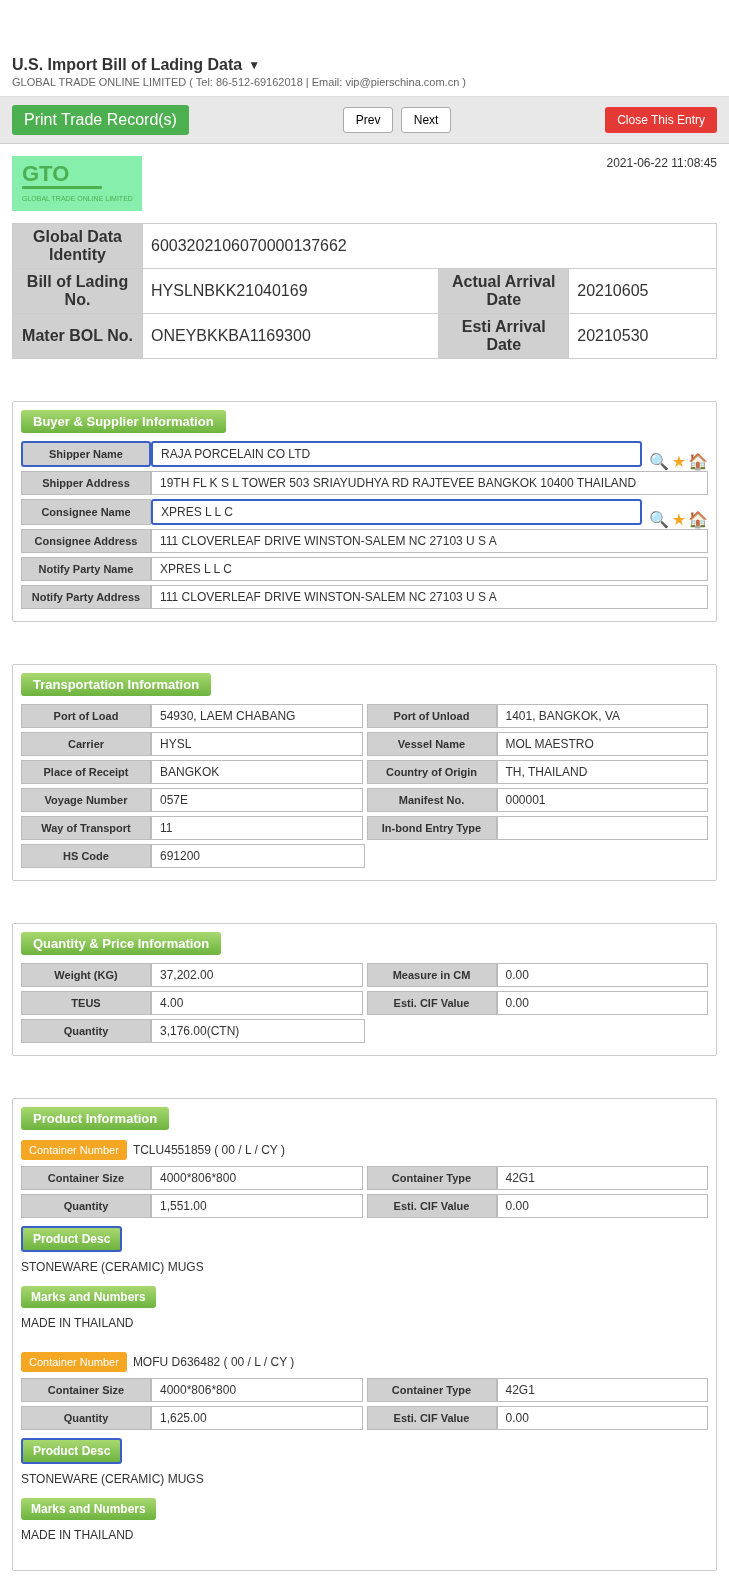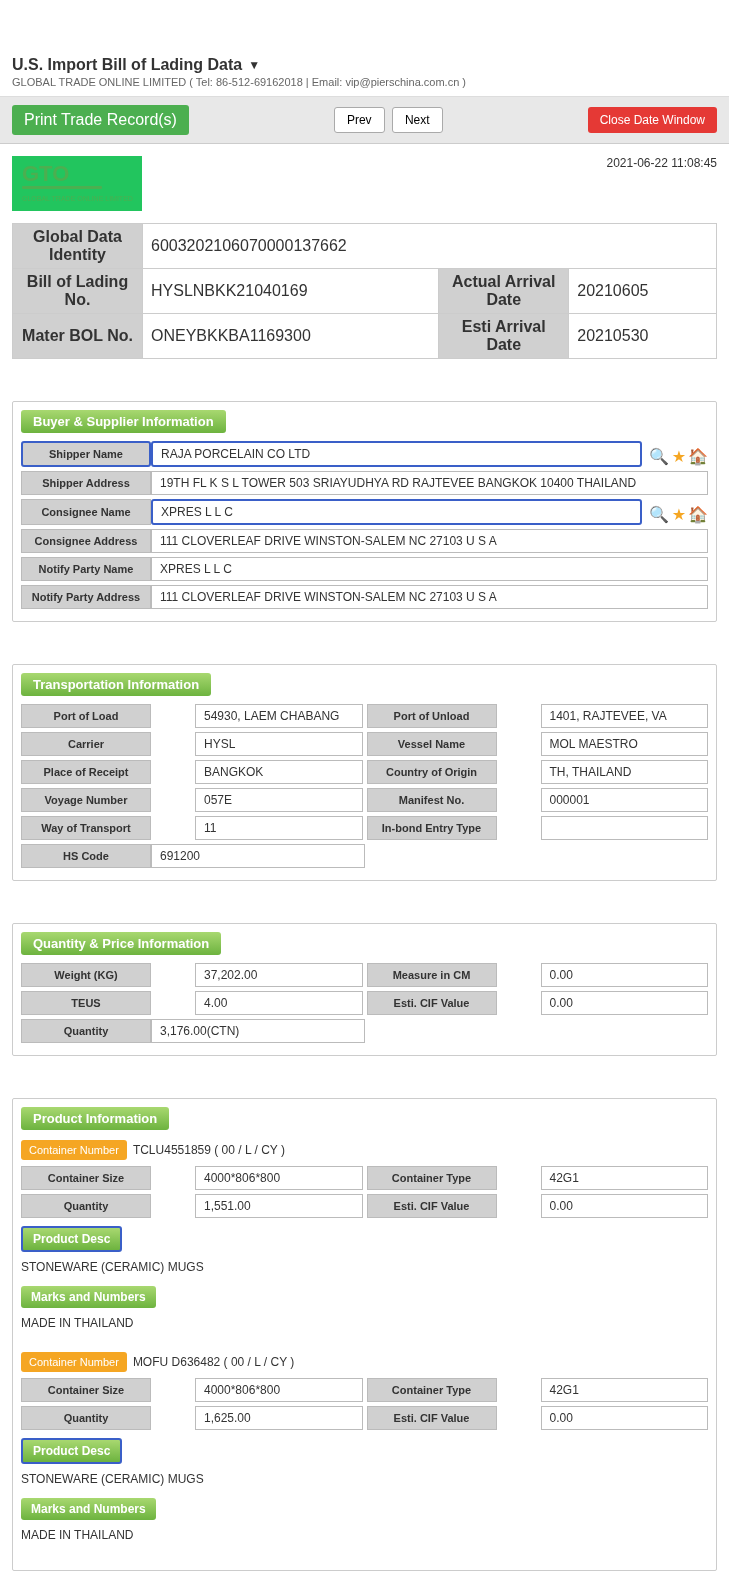--- a/index.html
+++ b/index.html
@@ -11,41 +11,41 @@
     
     .toolbar { background: #e8e8e8; padding: 8px 12px; display: flex; align-items: center; justify-content: space-between; border-bottom: 1px solid #ccc; }
     .btn-print { background: #4caf50; color: #fff; border: none; padding: 6px 12px; font-size: 16px; cursor: pointer; border-radius: 3px; }
     .btn-nav { background: #fff; border: 1px solid #aaa; padding: 5px 12px; font-size: 12px; cursor: pointer; border-radius: 3px; margin: 0 2px; }
     .btn-close { background: #e53935; color: #fff; border: none; padding: 6px 12px; font-size: 12px; cursor: pointer; border-radius: 3px; }
     
     .main-content { background: #fff; margin: 0; padding: 12px; }
     
     .company-header { display: flex; justify-content: space-between; align-items: flex-start; margin-bottom: 12px; }
     .logo-area { display: flex; flex-direction: column; align-items: flex-start; }
-    .logo-box { width: 130px; height: 55px; background: #22c55e; display: flex; align-items: center; justify-content: center; }
+    .logo-box { width: 130px; height: 55px; background: #86efac; display: flex; align-items: center; justify-content: center; }
     .logo-svg { width: 120px; height: 50px; }
     .datetime { font-size: 12px; color: #333; }
     
     .info-table { width: 100%; border: 1px solid #ccc; border-collapse: collapse; margin-bottom: 12px; }
     .info-table td { border: 1px solid #ccc; padding: 4px 8px; font-size: 16px; }
     .info-table .label-cell { background: #d0d0d0; font-weight: bold; width: 130px; text-align: center; }
     .info-table .value-cell { background: #fff; }
     
     .section { border: 1px solid #ccc; margin-bottom: 12px; border-radius: 2px; margin-top: 42px; }
     .section-header { display: inline-block; background: linear-gradient(to bottom, #a8d870, #6db33f); color: #fff; font-weight: bold; font-size: 13px; padding: 4px 12px; margin: 8px 8px 4px 8px; border-radius: 3px; }
     .section-body { padding: 4px 8px 8px 8px; }
     
     .field-row { display: flex; align-items: stretch; margin-bottom: 4px; width: 100%; }
     .field-label { background: #d0d0d0; font-weight: bold; text-align: center; padding: 4px 8px; border: 1px solid #bbb; min-width: 130px; display: flex; align-items: center; justify-content: center; font-size: 11px; }
     .field-value { background: #fff; border: 1px solid #bbb; padding: 4px 8px; flex: 1; font-size: 12px; display: flex; align-items: center; }
     
     .two-col { display: flex; gap: 4px; }
-    .two-col .field-row { flex: 1; gap: 44px; }
-    
-    .field-row-with-icons { display: flex; align-items: center; gap: 8px; }
+    .two-col .field-row { flex: 1; }
+    
+    .field-row-with-icons { display: flex; align-items: flex-end; gap: 8px; }
     .field-row-with-icons .field-row { flex: 1; }
     .row-icons { display: flex; gap: 2px; align-items: center; }
     .icon-search { font-size: 16px; cursor: pointer; }
     .icon-star { color: #f5a623; font-size: 16px; cursor: pointer; }
     .icon-home { color: #e07b39; font-size: 16px; cursor: pointer; }
     
     .highlighted-label { border: 2px solid #3a5fc8 !important; border-radius: 3px; }
     
     .container-number-badge { background: #f5a623; color: #fff; font-weight: normal; padding: 4px 8px; border-radius: 3px; font-size: 11px; display: inline-block; margin-right: 6px; }
     .container-number-row { display: flex; align-items: center; margin-bottom: 4px; padding: 2px 0; }
@@ -68,21 +68,21 @@
   </div>
   <div class="page-subtitle">GLOBAL TRADE ONLINE LIMITED ( Tel: 86-512-69162018 | Email: vip@pierschina.com.cn )</div>
 </div>
 
 <div class="toolbar">
   <button class="btn-print">Print Trade Record(s)</button>
   <div>
     <button class="btn-nav">Prev</button>
     <button class="btn-nav">Next</button>
   </div>
-  <button class="btn-close">Close Date Window</button>
+  <button class="btn-close">Close This Entry</button>
 </div>
 
 <div class="main-content">
 
   <div class="company-header">
     <div class="logo-area">
       <div class="logo-box">
         <svg class="logo-svg" viewBox="0 0 120 50" xmlns="http://www.w3.org/2000/svg">
           <text x="5" y="22" font-size="22" font-weight="bold" fill="#4caf50">GTO</text>
           <rect x="5" y="27" width="80" height="3" fill="#4caf50" rx="1"></rect>
@@ -169,21 +169,21 @@
     <span class="section-header">Transportation Information</span>
     <div class="section-body">
 
       <div class="two-col">
         <div class="field-row">
           <div class="field-label">Port of Load</div>
           <div class="field-value">54930, LAEM CHABANG</div>
         </div>
         <div class="field-row">
           <div class="field-label">Port of Unload</div>
-          <div class="field-value">1401, RAJTEVEE, VA</div>
+          <div class="field-value">1401, BANGKOK, VA</div>
         </div>
       </div>
 
       <div class="two-col">
         <div class="field-row">
           <div class="field-label">Carrier</div>
           <div class="field-value">HYSL</div>
         </div>
         <div class="field-row">
           <div class="field-label">Vessel Name</div>

